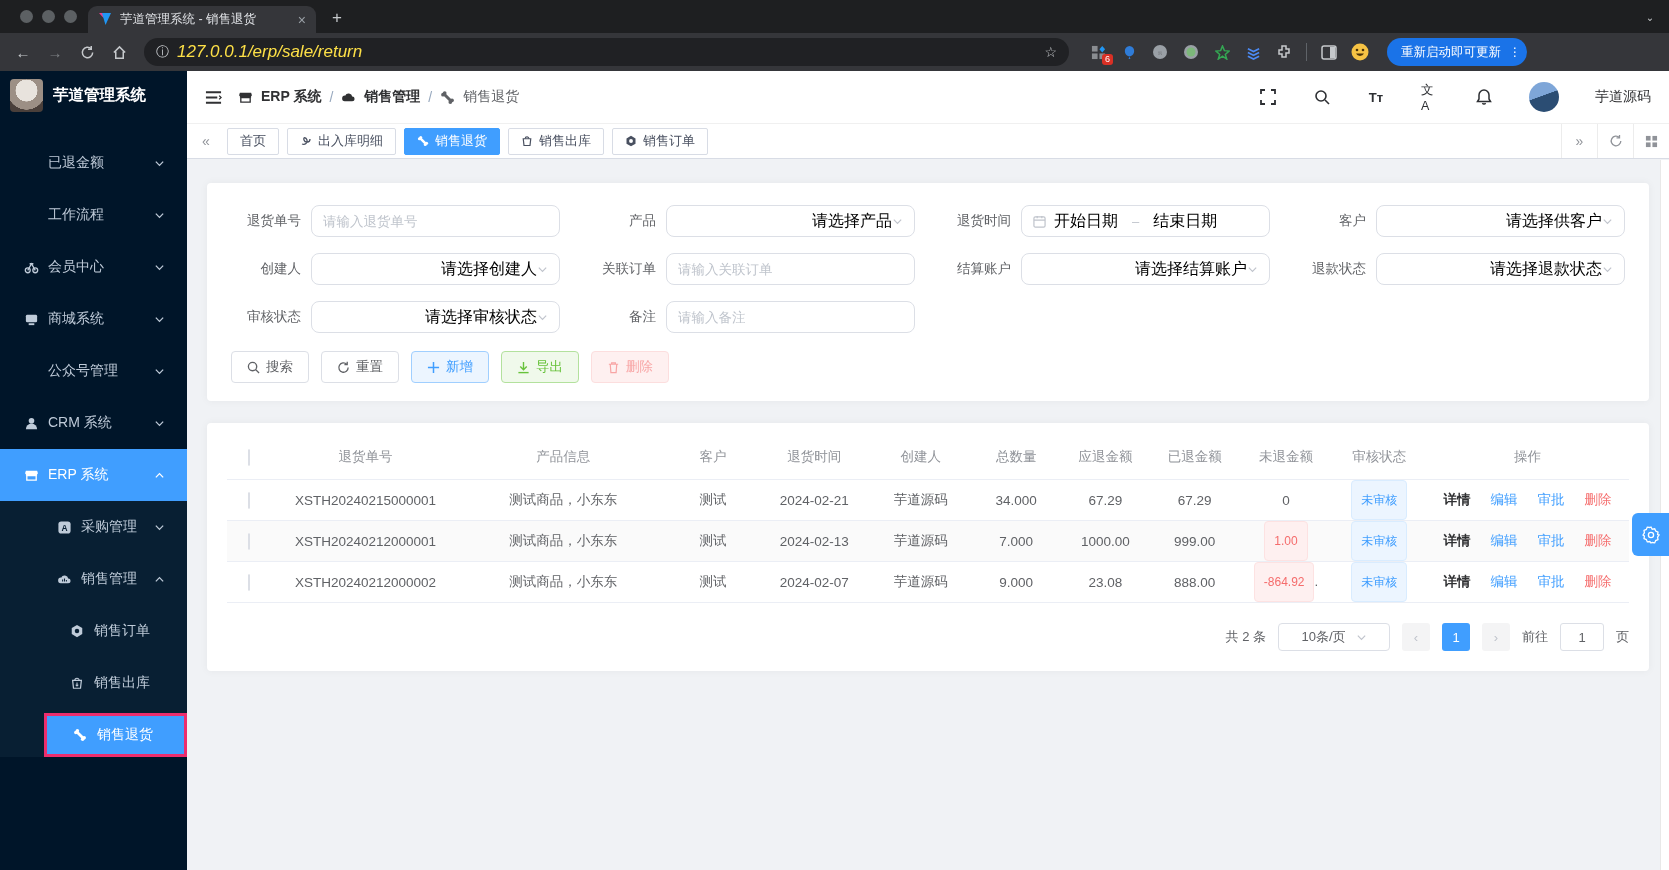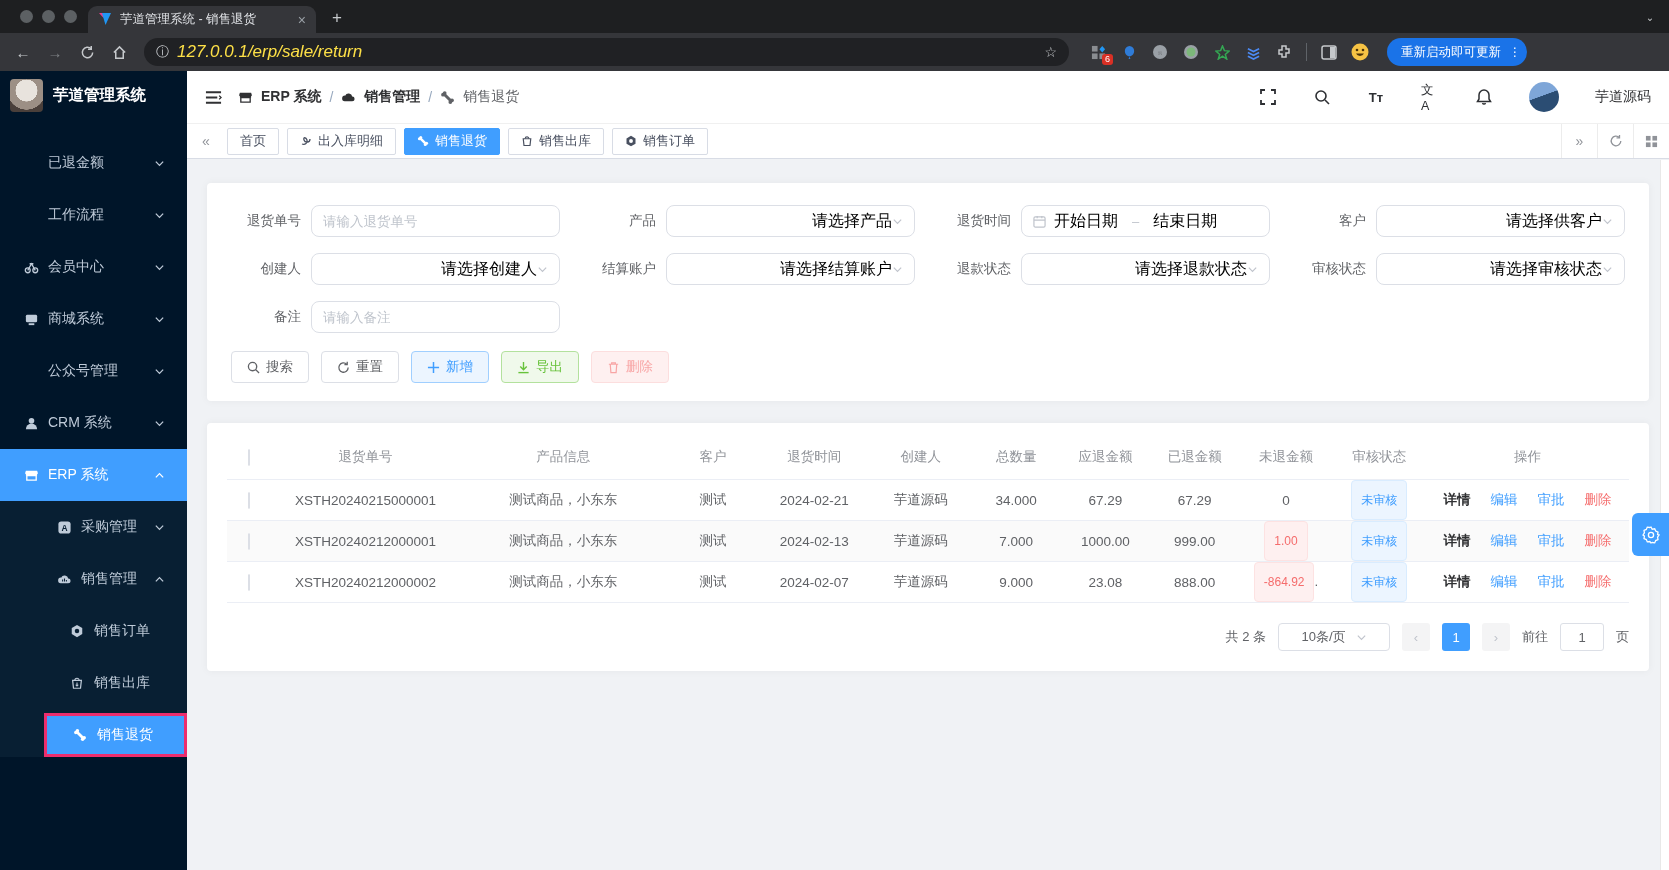--- a/index.html
+++ b/index.html
@@ -571,20 +571,26 @@
           <div class="field">
             <label>创建人</label>
             <span class="ctrl">
               <span class="ph">请选择创建人</span>
               <span class="sel-arrow">
                   <svg width="11" height="11" viewBox="0 0 12 12">
                     <path d="M2 4l4 4 4-4" fill="none" stroke="currentColor" stroke-width="1.3"></path>
                   </svg>
                 </span>
             </span>
+          </div>
+          <div class="field">
+            <label>关联订单</label>
+            <span class="ctrl">
+                <input placeholder="请输入关联订单" style="">
+              </span>
           </div>
           <div class="field">
             <label>结算账户</label>
             <span class="ctrl">
               <span class="ph">请选择结算账户</span>
               <span class="sel-arrow">
                   <svg width="11" height="11" viewBox="0 0 12 12">
                     <path d="M2 4l4 4 4-4" fill="none" stroke="currentColor" stroke-width="1.3"></path>
                   </svg>
                 </span>

